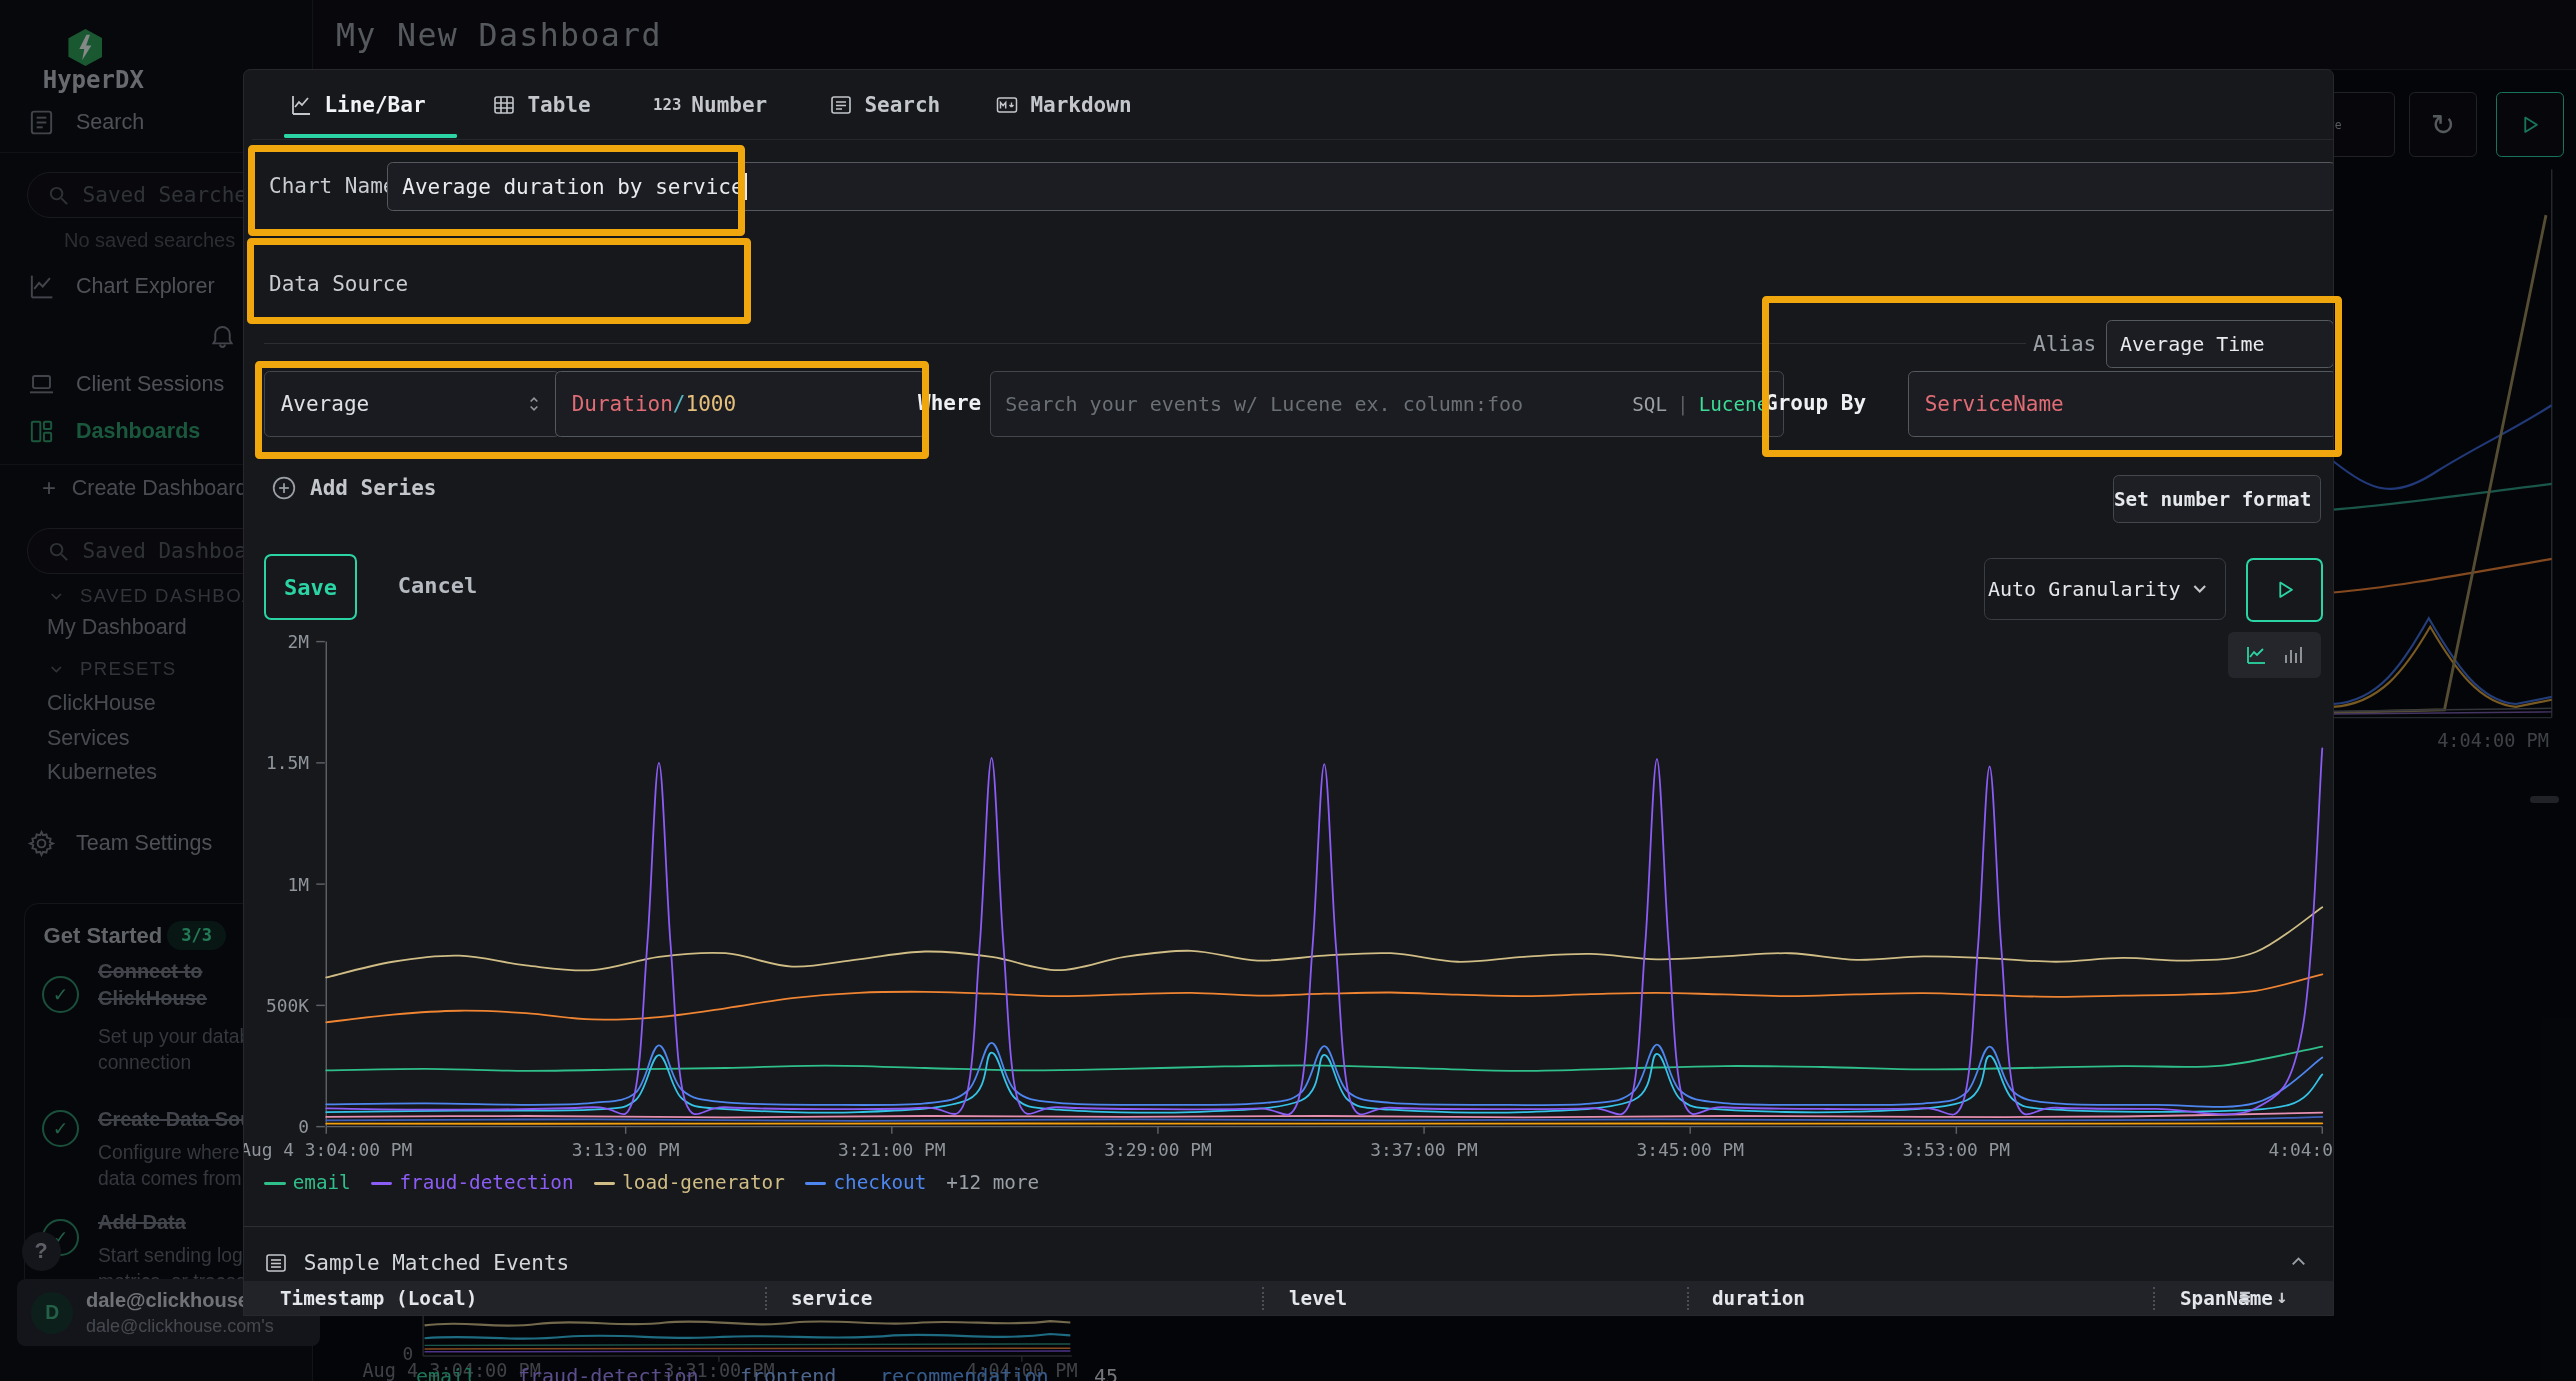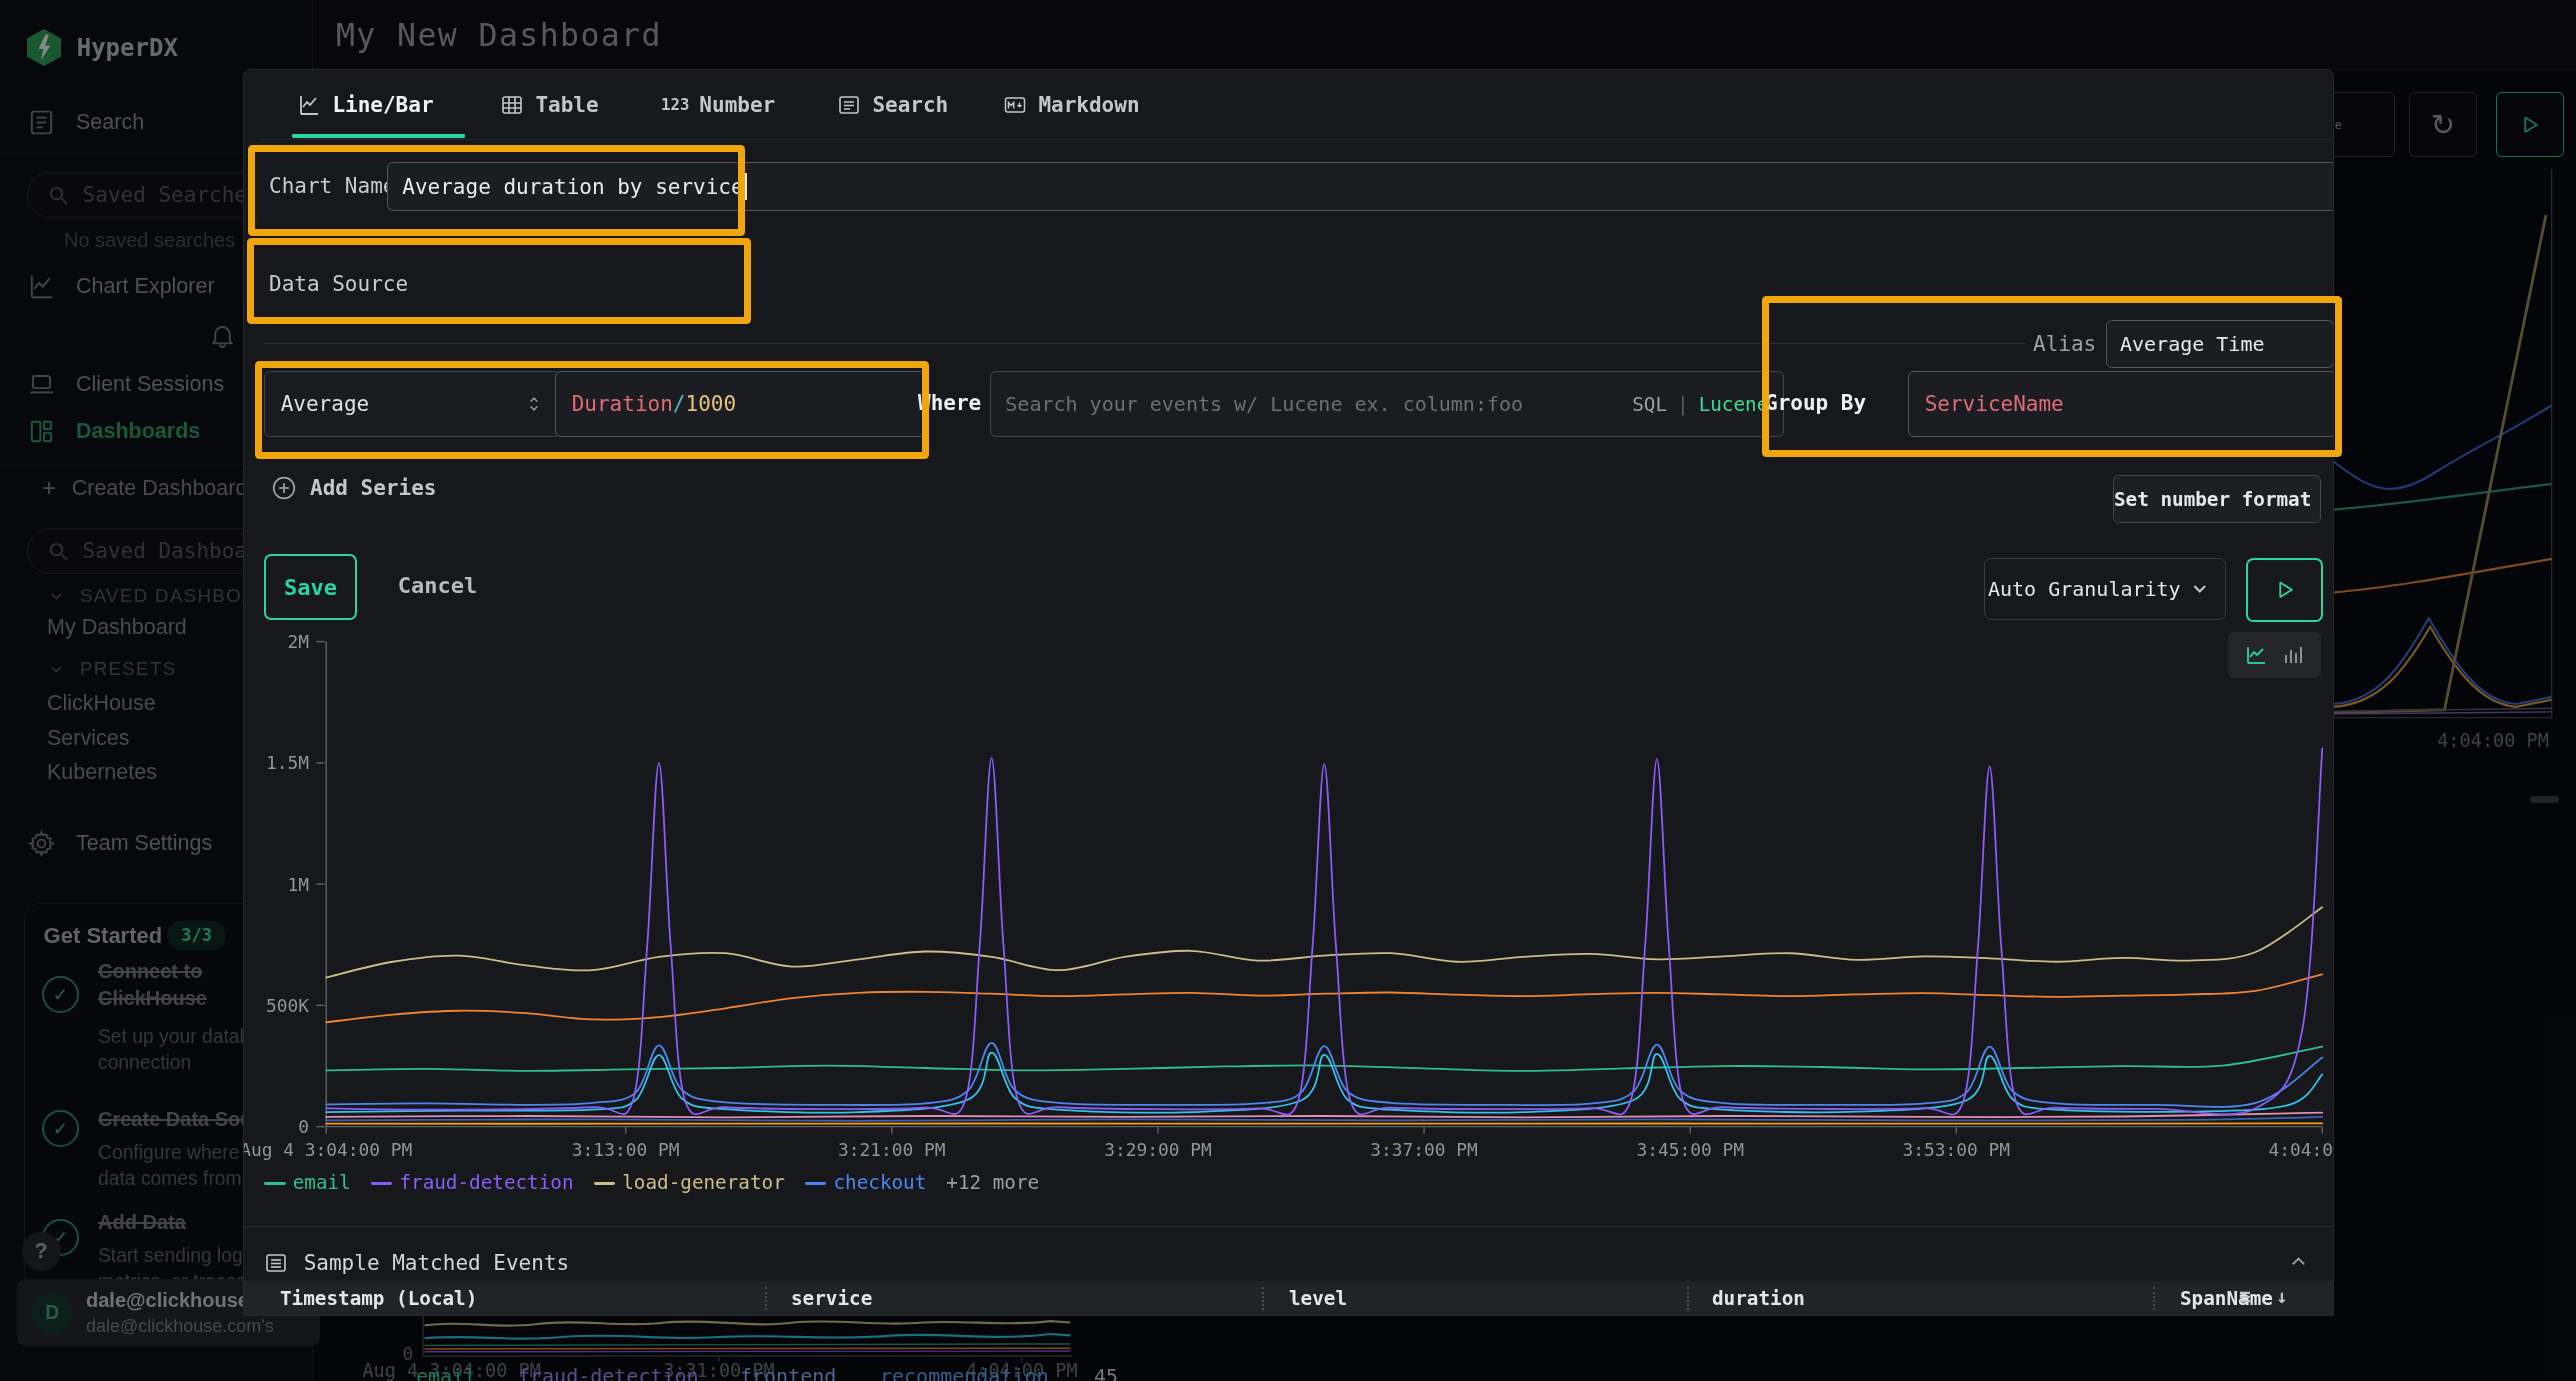--- a/index.html
+++ b/index.html
@@ -36,21 +36,21 @@
   
   .ghost-btn{position:absolute;height:63px;border:1.4px solid #3a3d42;border-radius:5.7px;background:#0b0c0f;display:flex;align-items:center;justify-content:center;color:#9aa0a6;z-index:0;}
   .ghost-btn.green{border-color:#2bd4a4;color:#2bd4a4;}
   #frag-row{left:336px;top:1364px;width:1002px;height:29px;z-index:0;font-size:20px;}
   #frag-row span{position:absolute;top:0;}
   
   #dim{left:0;top:0;width:2576px;height:1381px;background:rgba(2,3,6,0.45);z-index:3;}
   
   #modal{left:243px;top:69px;width:2089px;height:1245px;background:#17181c;border:0.7px solid #26282d;border-radius:7.2px 7.2px 0 0;z-index:4;overflow:hidden;}
   .m{position:absolute;}
-  #tabs{left:16px;top:0;width:2089px;height:69px;border-bottom:0.7px solid #26282d;}
+  #tabs{left:8px;top:0;width:2089px;height:69px;border-bottom:0.7px solid #26282d;}
   .tab{position:absolute;top:0;height:69px;display:flex;align-items:center;color:#c3c7cc;font-size:21px;font-weight:bold;}
   .tab .ic{width:24px;height:24px;margin-right:11.4px;color:#c3c7cc;}
   .tab.active{color:#f1f3f5;}
   .tab-underline{position:absolute;top:64px;height:3.6px;background:#2bd4a4;border-radius:1.4px;}
   .f-label{position:absolute;color:#c8ccd1;font-size:21px;}
   .f-label.strong{color:#eef0f2;font-weight:bold;}
   .inputbox{position:absolute;border:1.4px solid #54585f;border-radius:5.7px;background:#1c1d22;display:flex;align-items:center;color:#e8eaed;font-size:21px;}
   .selectbox{position:absolute;border:1.4px solid #43474d;border-radius:5.7px;background:#1a1b20;display:flex;align-items:center;color:#dde0e4;font-size:21px;}
   .updown{margin-left:auto;margin-right:14.3px;color:#8f959b;}
   .caret{width:2.1px;height:27px;background:#e8eaed;margin-left:1.4px;}
@@ -134,21 +134,21 @@
   </svg>
   <div class="abs mono" id="frag-row">
       <span style="color: rgb(52, 211, 153); left: 80px;">email</span>
       <span style="color: rgb(167, 139, 250); left: 182px;">fraud-detection</span>
       <span style="color: rgb(138, 180, 248); left: 404px;">frontend</span>
       <span style="color: rgb(96, 165, 250); left: 544px;">recommendation</span>
       <span style="color: rgb(208, 212, 218); left: 758px;">45</span>
     </div>
 
   <div class="abs" id="sidebar">
-    <div class="abs" style="left:27px;top:29px;display:flex;align-items:center;">
+    <div class="abs" style="left:27px;top:29px;display:flex;align-items:center;flex-direction:column;">
       <span style="width:34px;height:37px;display:inline-block;background:#2f9e57;clip-path:polygon(50% 0,100% 25%,100% 75%,50% 100%,0 75%,0 25%);position:relative;">
         <svg width="34" height="37" viewBox="0 0 24 26">
             <polygon points="13,4 8,14 11.5,14 10,22 16.5,11.5 12.8,11.5 15.5,4" fill="#eef6ef"></polygon>
           </svg>
       </span>
       <span class="mono" style="margin-left:15.7px;font-size:24px;font-weight:bold;color:#b9bec4;">HyperDX</span>
     </div>
 
     <div class="side-item" style="top:99px;">
       <span class="ic">

